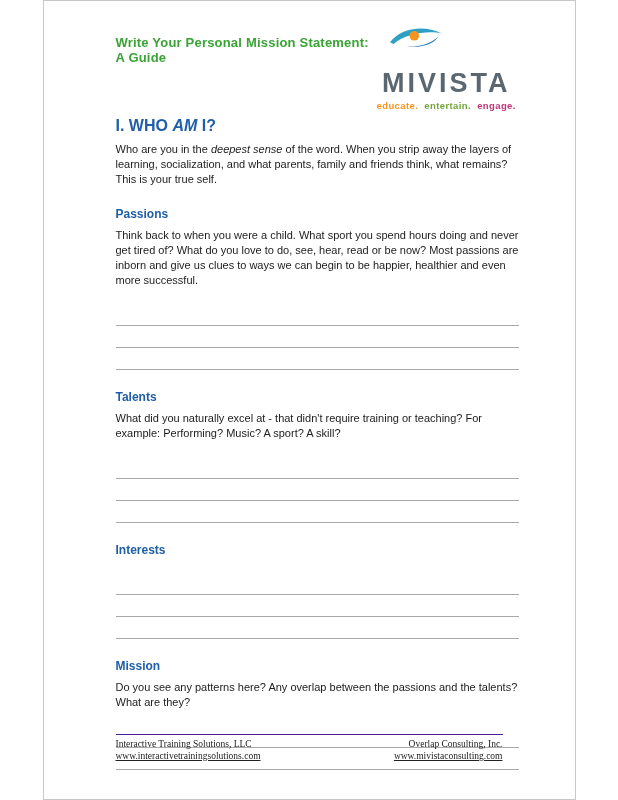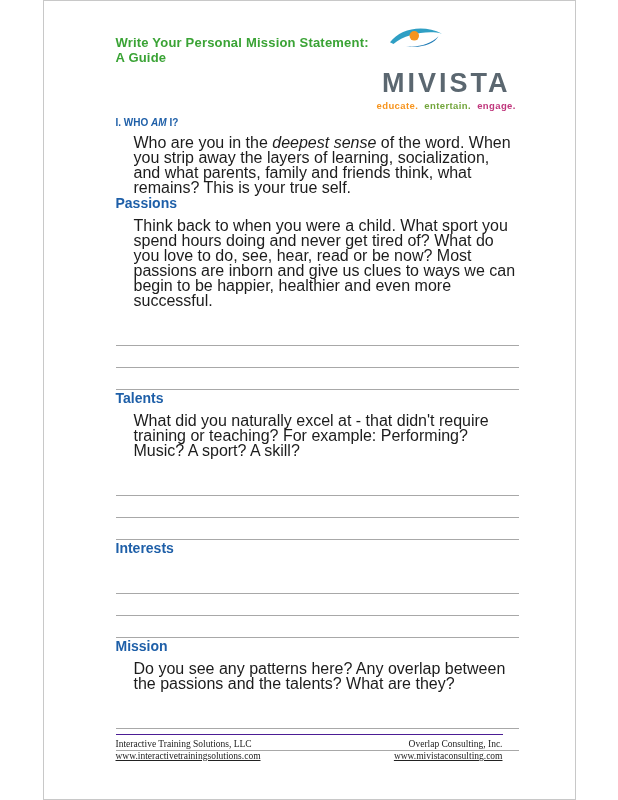--- a/index.html
+++ b/index.html
@@ -37,31 +37,31 @@
     margin-top: 19px;
   }
   .logo-tagline { margin-top: 3px; font-size: 9.5px; font-weight: bold; letter-spacing: 0.4px; white-space: nowrap; }
   .logo-tagline span { margin: 0 1.5px; }
   .t-educate  { color: #f7941d; text-align: right; }
   .t-entertain{ color: #72a53b; }
   .t-engage   { color: #c0367c; }
 
   
   .section-heading {
-    font-size: 14px;
+    margin-top: 20px;
+    font-size: 12px;
     font-weight: bold;
     color: #1e5fa8;
   }
-  .intro-heading { margin-top: 6px; font-size: 10px; }
+  .intro-heading { margin-top: 6px; font-size: 16px; }
   .para {
     margin-top: 7px;
-    font-size: 16px;
+    font-size: 11px;
     line-height: 15px;
     color: #1c1c1c;
-    margin-left: 18px;
   }
   .ital { font-style: italic; }
 
   .lines { margin-top: 16px; }
   .write-line { height: 22px; border-bottom: 1px solid #a8a8a8; }
 
   
   .footer {
     position: absolute;
     left: 72px; right: 72px; bottom: 38px;

